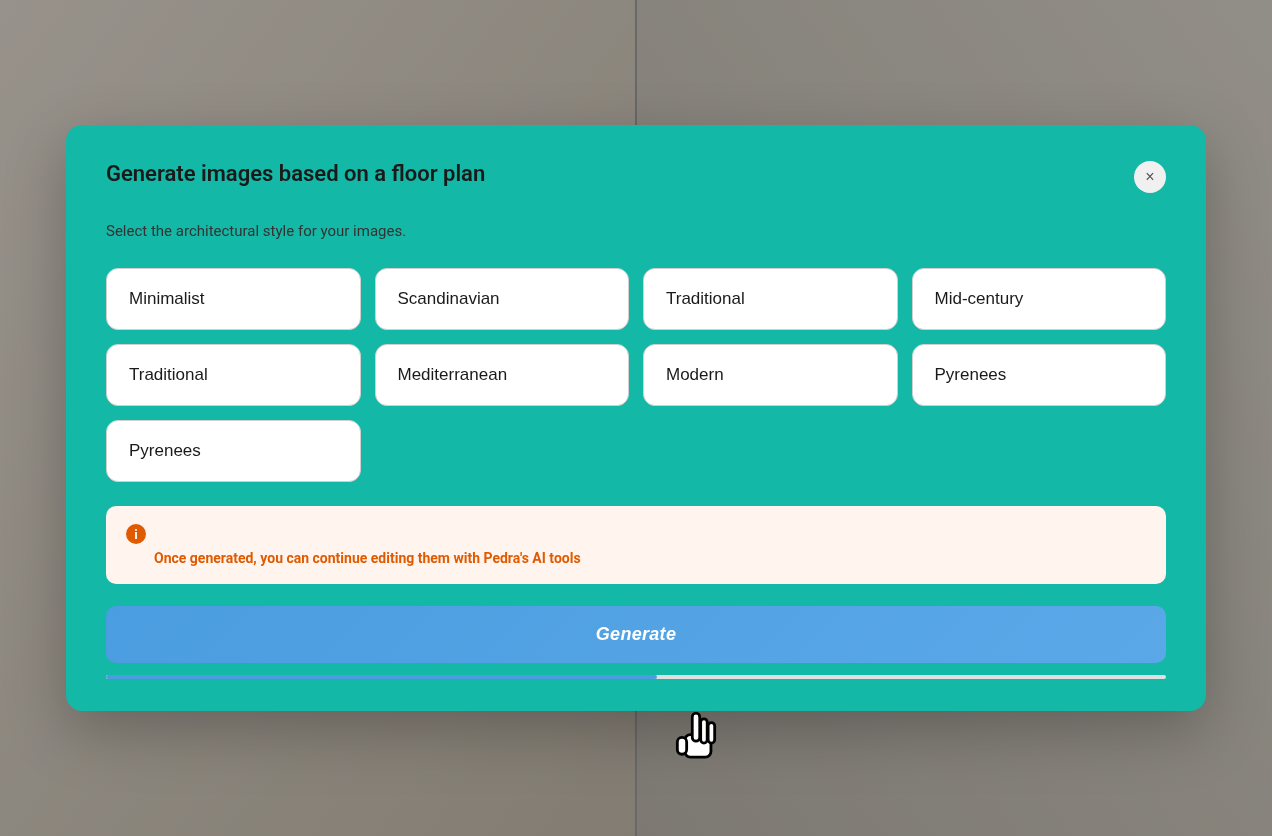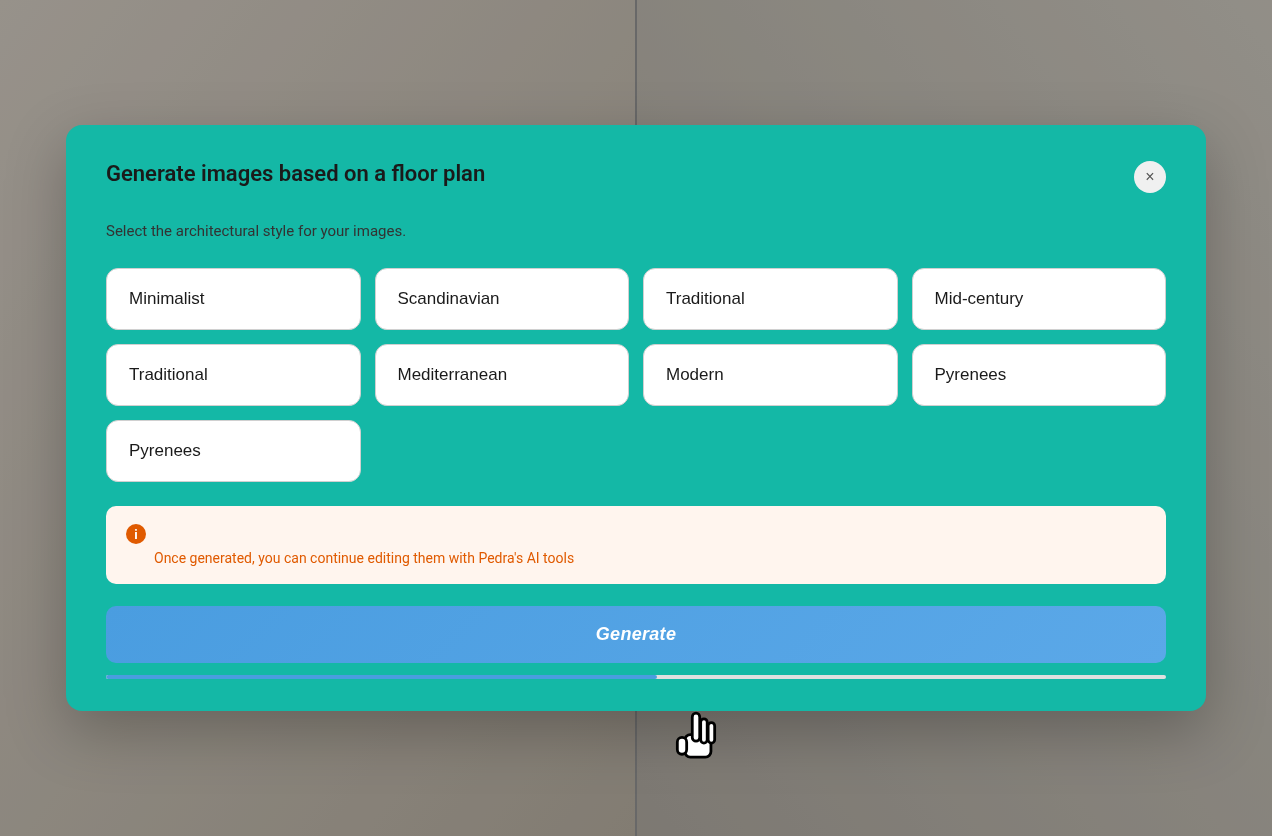--- a/index.html
+++ b/index.html
@@ -140,20 +140,21 @@
       display: inline-flex;
       align-items: center;
       justify-content: center;
       flex-shrink: 0;
     }
 
     .info-banner-text {
       font-size: 14px;
       color: #e05a00;
       padding-left: 28px;
+      font-weight: bold;
     }
 
     .generate-button {
       width: 100%;
       padding: 18px;
       background: linear-gradient(135deg, #4a9de0 0%, #5ba8e8 100%);
       color: white;
       border: none;
       border-radius: 10px;
       font-size: 18px;

